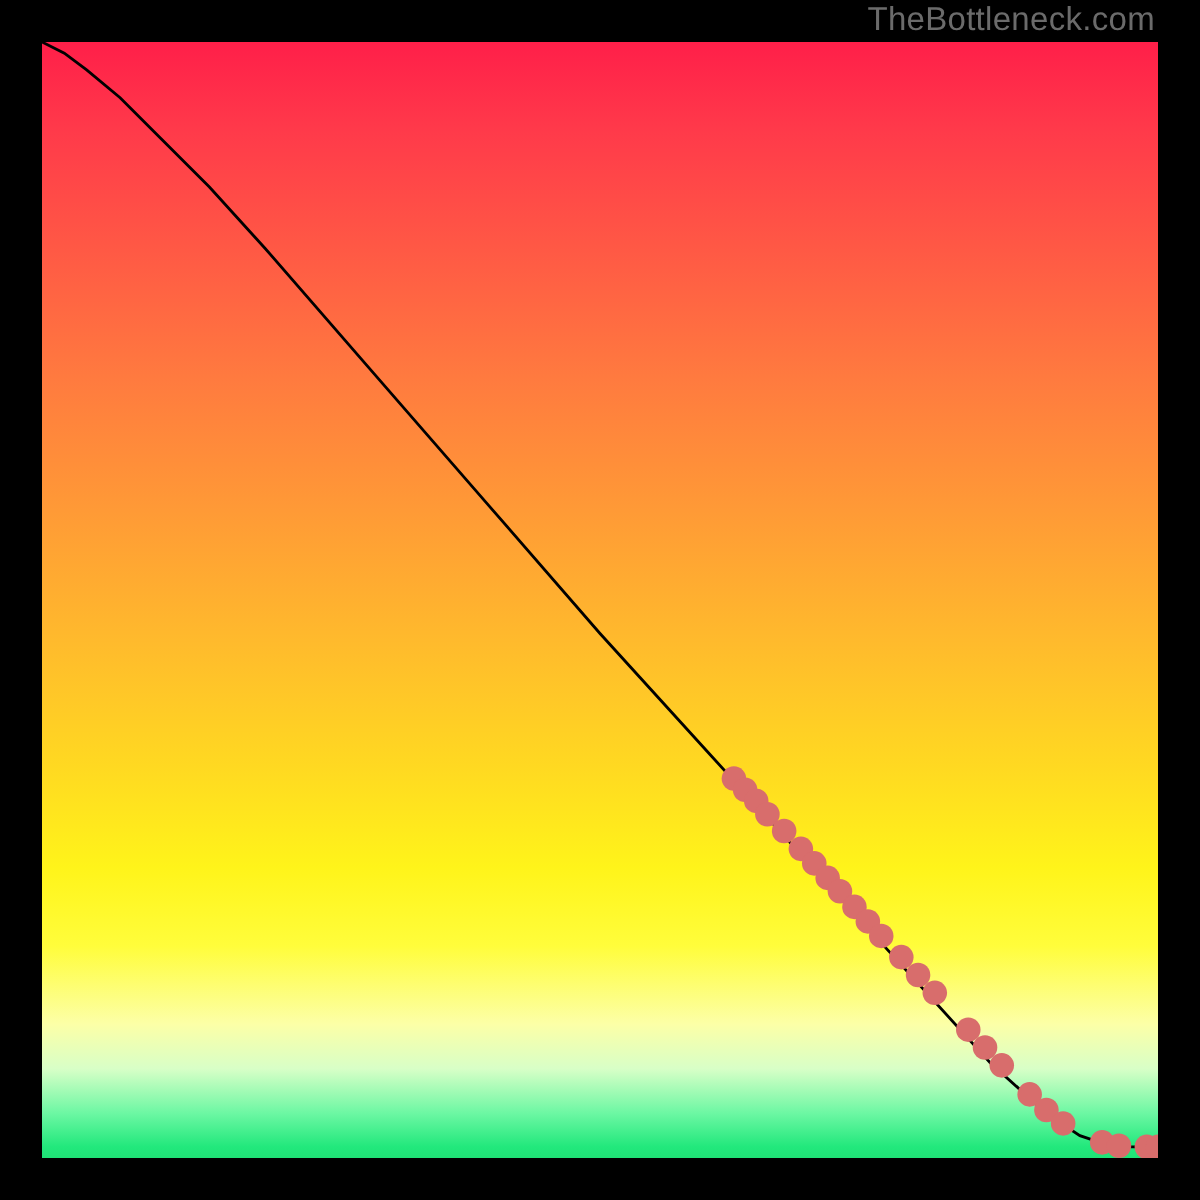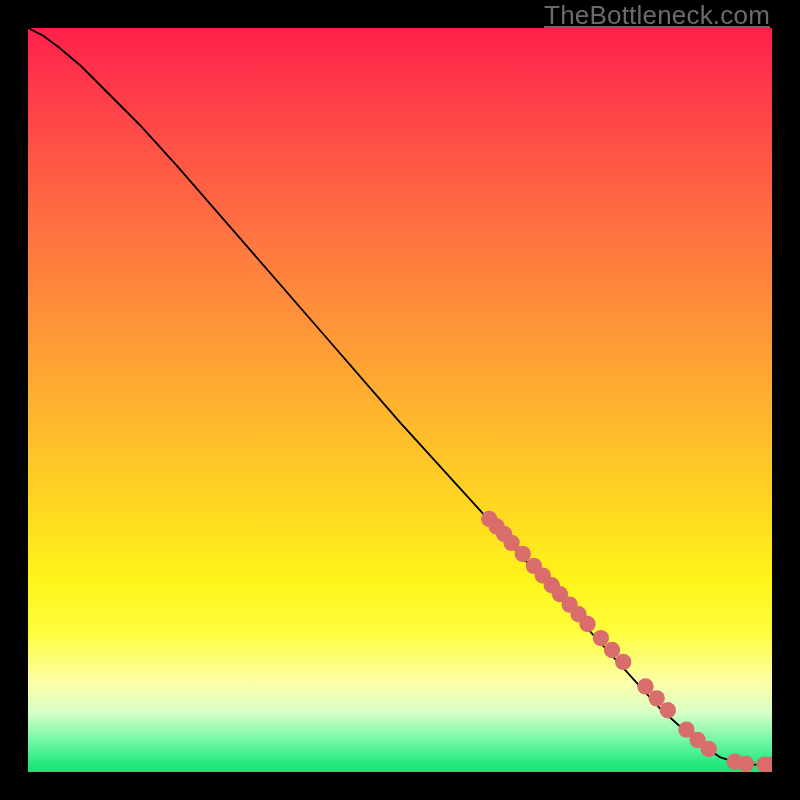--- a/index.html
+++ b/index.html
@@ -43,24 +43,23 @@
       #6cf7a3 96%,
       #22e87c 99%,
       #1fe276 100%
     );
   }
   .source-label {
     position: absolute;
     top: 0;
     right: 30px;
     color: #6b6b6b;
-    font-size: 26px;
+    font-size: 22px;
     letter-spacing: 0.2px;
     user-select: none;
-    text-decoration: underline;
   }
   svg.curve-layer {
     position: absolute;
     inset: 0;
     width: 100%;
     height: 100%;
   }
 </style>
 </head>
 <body>

